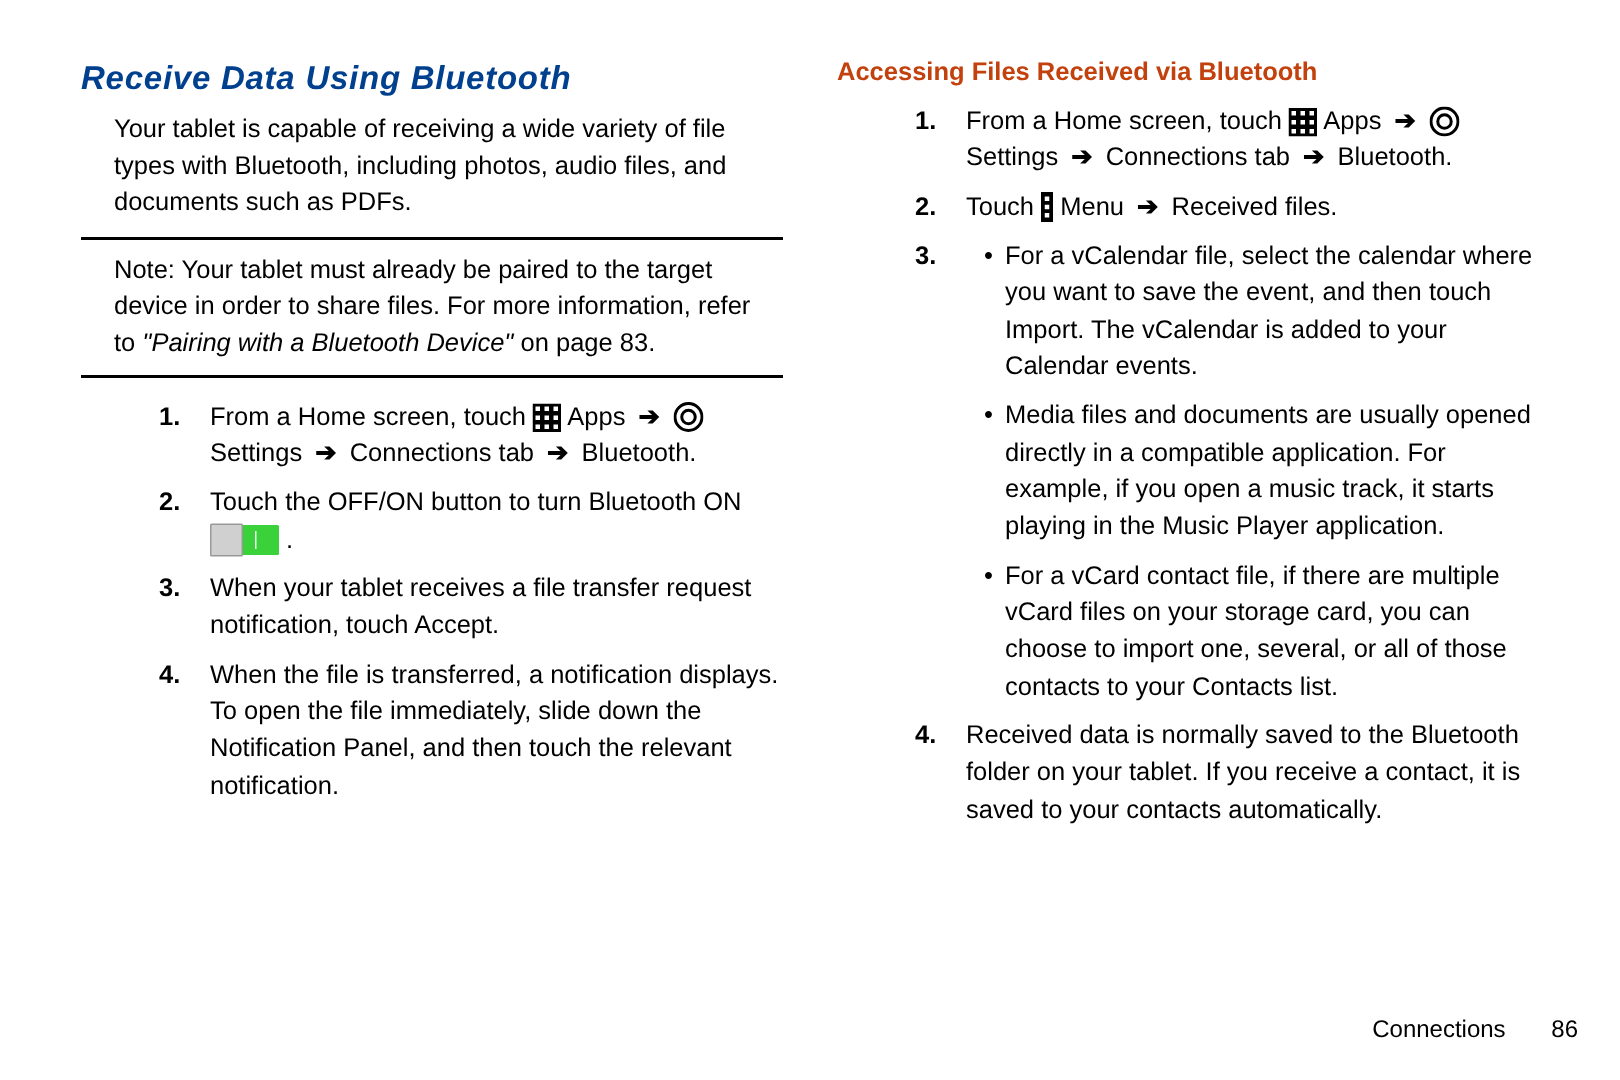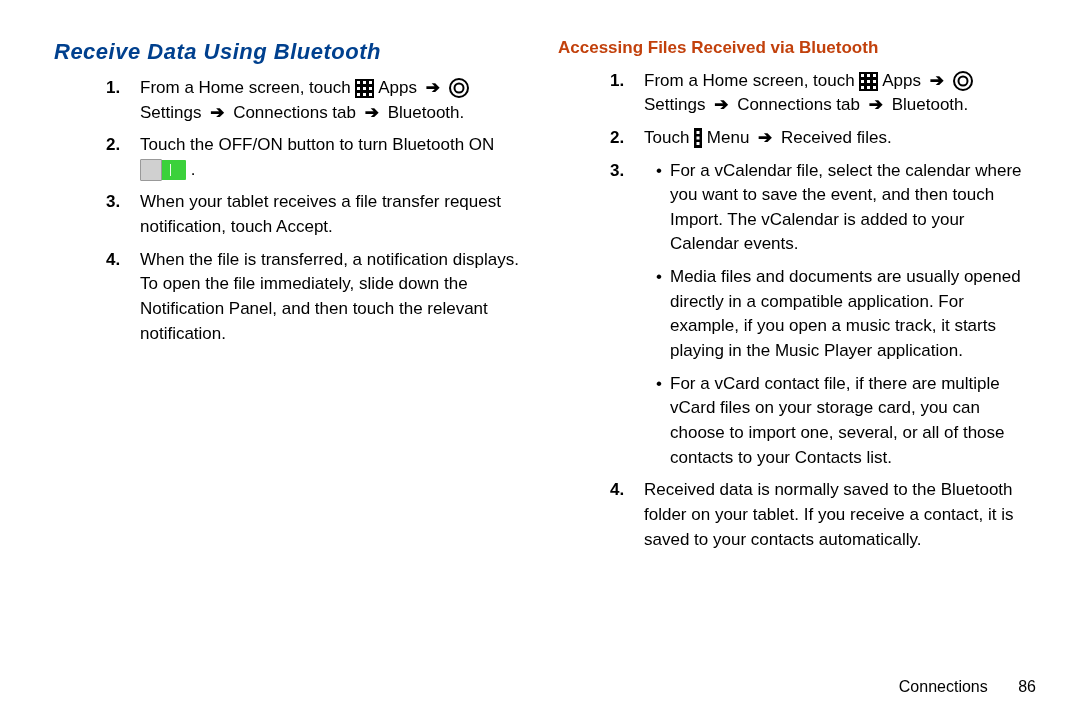--- a/index.html
+++ b/index.html
@@ -26,33 +26,37 @@
   ul.bullets>li { position:relative; padding-left:14px; margin:8px 0; }
   ul.bullets>li:before { content:"\2022"; position:absolute; left:0; top:0; }
   .b { font-weight:normal; }
   .arrow:after { content:"\2794"; font-weight:bold; padding:0 4px; }
   .icon-apps, .icon-settings, .icon-menu { display:inline-block; vertical-align:middle; }
   .icon-apps svg, .icon-settings svg, .icon-menu svg { display:block; }
   .toggle { display:inline-block; width:46px; height:20px; vertical-align:middle; position:relative; }
   .toggle .track { position:absolute; right:0; top:0; width:32px; height:20px; background:#3bd13b; border-radius:1px; }
   .toggle .handle { position:absolute; left:0; top:-1px; width:22px; height:22px; background:#d0d0d0; border:1px solid #999; border-radius:1px; box-sizing:border-box; }
   .toggle .divider { position:absolute; right:15px; top:4px; width:1px; height:12px; background:rgba(255,255,255,0.9); }
-  .footer { position:absolute; bottom:22px; right:44px; font-size:16px; }
+  .footer { position:absolute; bottom:22px; right:28px; font-size:16px; }
   .footer .section { margin-right:26px; }
 </style>
 </head>
 <body>
 
 <div class="page">
 
   <div class="col">
 
     <div class="section-title">Receive Data Using Bluetooth</div>
 
+    <div class="body-text">Your tablet is capable of receiving a wide variety of file types with Bluetooth, including photos, audio files, and documents such as PDFs.</div>
 
+    <div class="note-box">
+      <span class="b">Note:</span><span> Your tablet must already be paired to the target device in order to share files. For more information, refer to </span><span class="note-ref">"Pairing with a Bluetooth Device"</span><span> on page 83.</span>
+    </div>
 
     <ol class="steps">
       <li>
         <span class="num">1.</span>
         <span>From a Home screen, touch </span>
         <span class="icon-apps">
           <svg width="19" height="19" viewBox="0 0 19 19">
               <rect x="0" y="0" width="19" height="19" fill="#000"></rect>
               <g fill="#fff">
                 <rect x="2" y="2" width="3" height="3"></rect>

